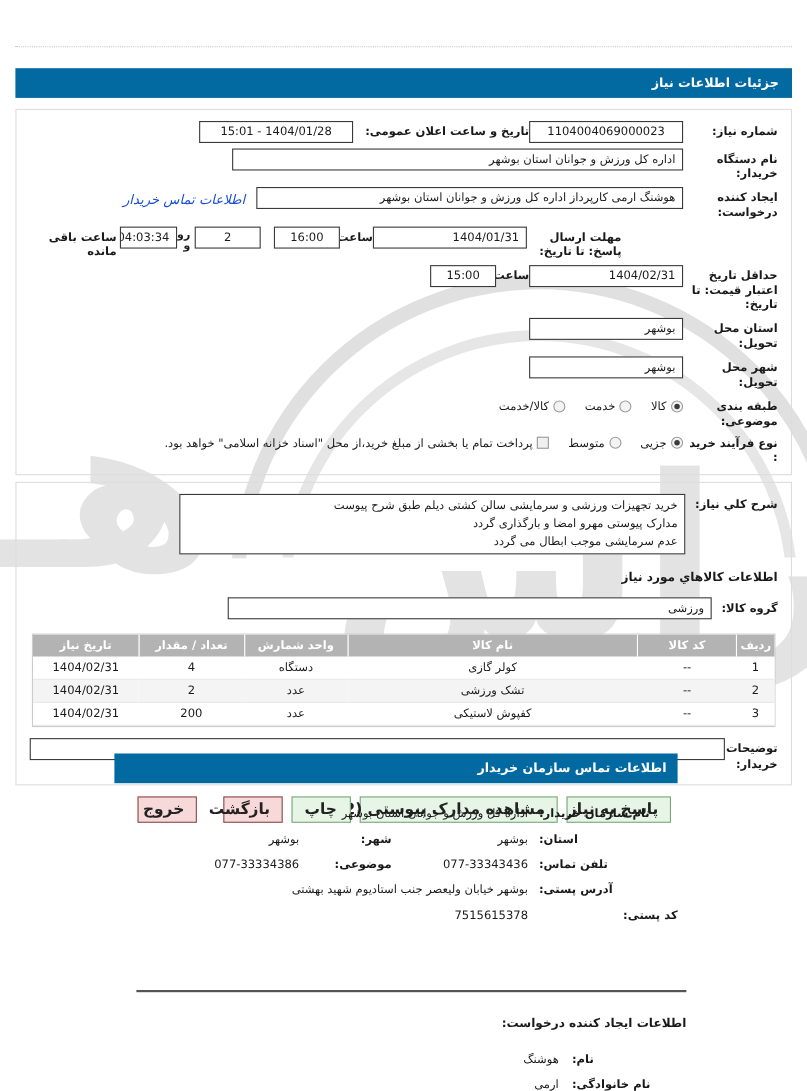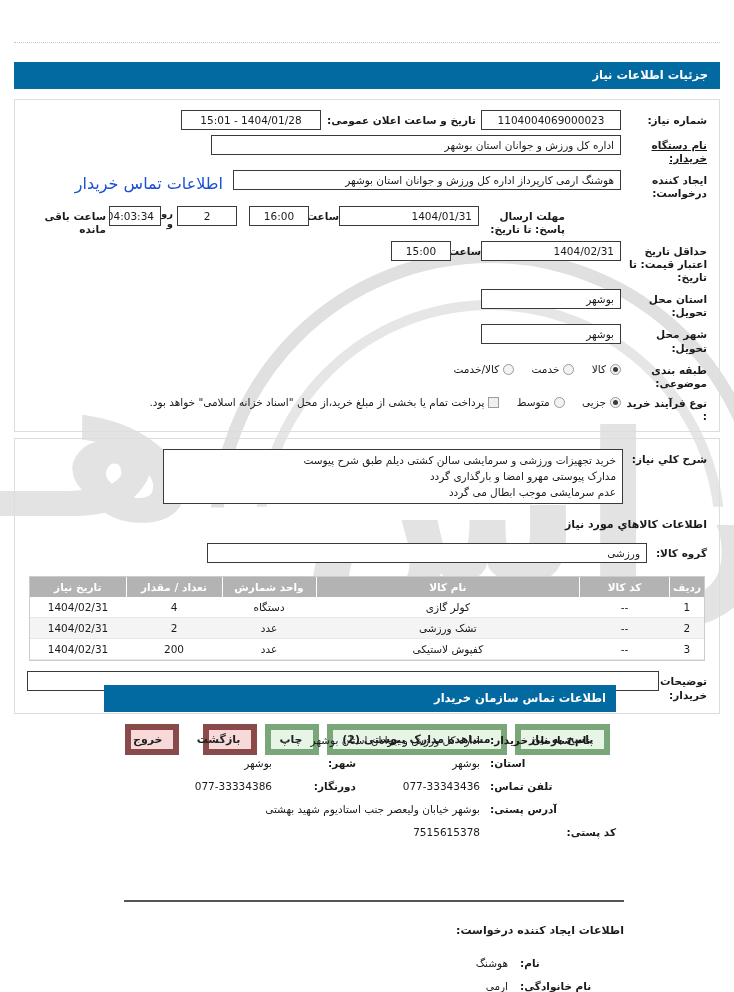--- a/index.html
+++ b/index.html
@@ -105,24 +105,25 @@
   .mini {
     font-size: 10px;
     padding: 0 4px;
     line-height: 1.05;
     align-self: flex-start;
     padding-top: 3px;
   }
 
   .bluelink {
     color: #1a4fd6;
-    font-size: 16px;
+    font-size: 12px;
     text-decoration: none;
     cursor: pointer;
     padding-top: 4px;
+    font-style: italic;
   }
 
   .radio {
     display: inline-block;
     width: 11px; height: 11px;
     border-radius: 50%;
     border: 1px solid #9a9a9a;
     background: #f3f3f3;
     vertical-align: -2px;
     position: relative;
@@ -180,22 +181,22 @@
   .tbl-wrap { border: 1px solid #cccccc; background:#fff; }
 
   
   .btnrow {
     display: flex;
     justify-content: center;
     gap: 8px;
     margin-top: 10px;
   }
   .btn {
-    border: 6px solid #f97316;
-    font-size: 11px;
+    border: 1px solid #f97316;
+    font-size: 14px;
     font-weight: bold;
     padding: 3px 10px;
     text-align: center;
     cursor: pointer;
     white-space: nowrap;
     color: #222;
   }
   .btn.green { background: #e6f5e6; border-color: #7aa77a; }
   .btn.red   { background: #f7d9d9; border-color: #8a4a4a; }
 
@@ -222,27 +223,27 @@
 
   <div style="position:absolute; left:14px; top:62px; width:706px;">
 
     <div class="bar">جزئیات اطلاعات نیاز</div>
 
     <div class="panel" style="margin-top:10px; padding:10px 12px 8px 12px; min-height:248px;">
 
       <div class="row">
         <div class="lbl" style="width:86px;">شماره نیاز:</div>
         <div class="fld center" style="width:140px;">1104004069000023</div>
-        <div class="lbl" style="width:160px; text-align:left; padding-left:6px;">تاریخ و ساعت اعلان عمومی:</div>
+        <div class="lbl" style="width:160px; text-align:right; padding-left:6px;">تاریخ و ساعت اعلان عمومی:</div>
         <div class="fld center" style="width:140px;">1404/01/28 - 15:01</div>
         <div style="flex:1;"></div>
       </div>
 
       <div class="row">
-        <div class="lbl" style="width:86px;text-decoration:underline;">نام دستگاه خریدار:</div>
+        <div class="lbl" style="width:86px;">نام دستگاه خریدار:</div>
         <div class="fld" style="width:410px;">اداره کل ورزش و جوانان استان بوشهر</div>
         <div style="flex:1;"></div>
       </div>
 
       <div class="row">
         <div class="lbl" style="width:86px;">ایجاد کننده درخواست:</div>
         <div class="fld" style="width:388px;">هوشنگ ارمی کارپرداز اداره کل ورزش و جوانان استان بوشهر</div>
         <a class="bluelink" style="margin-right:10px;">اطلاعات تماس خریدار</a>
         <div style="flex:1;"></div>
       </div>
@@ -403,21 +404,21 @@
       <div class="crow">
         <div class="clbl" style="width:126px;">استان:</div>
         <div class="cval" style="width:134px; padding-right:10px;">بوشهر</div>
         <div class="clbl" style="width:74px; text-align:right;">شهر:</div>
         <div class="cval" style="padding-right:10px;">بوشهر</div>
       </div>
 
       <div class="crow">
         <div class="clbl" style="width:126px;">تلفن تماس:</div>
         <div class="cval" style="width:134px; padding-right:10px;">077-33343436</div>
-        <div class="clbl" style="width:74px; text-align:right;">دورنگار:</div>
+        <div class="clbl" style="width:74px; text-align:right;">موضوعی:</div>
         <div class="cval" style="padding-right:10px;">077-33334386</div>
       </div>
 
       <div class="crow">
         <div class="clbl" style="width:126px;">آدرس پستی:</div>
         <div class="cval" style="padding-right:10px;">بوشهر خیابان ولیعصر جنب استادیوم شهید بهشتی</div>
       </div>
 
       <div class="crow" style="margin-bottom:0;">
         <div class="clbl" style="width:126px;text-align:right;">کد پستی:</div>

